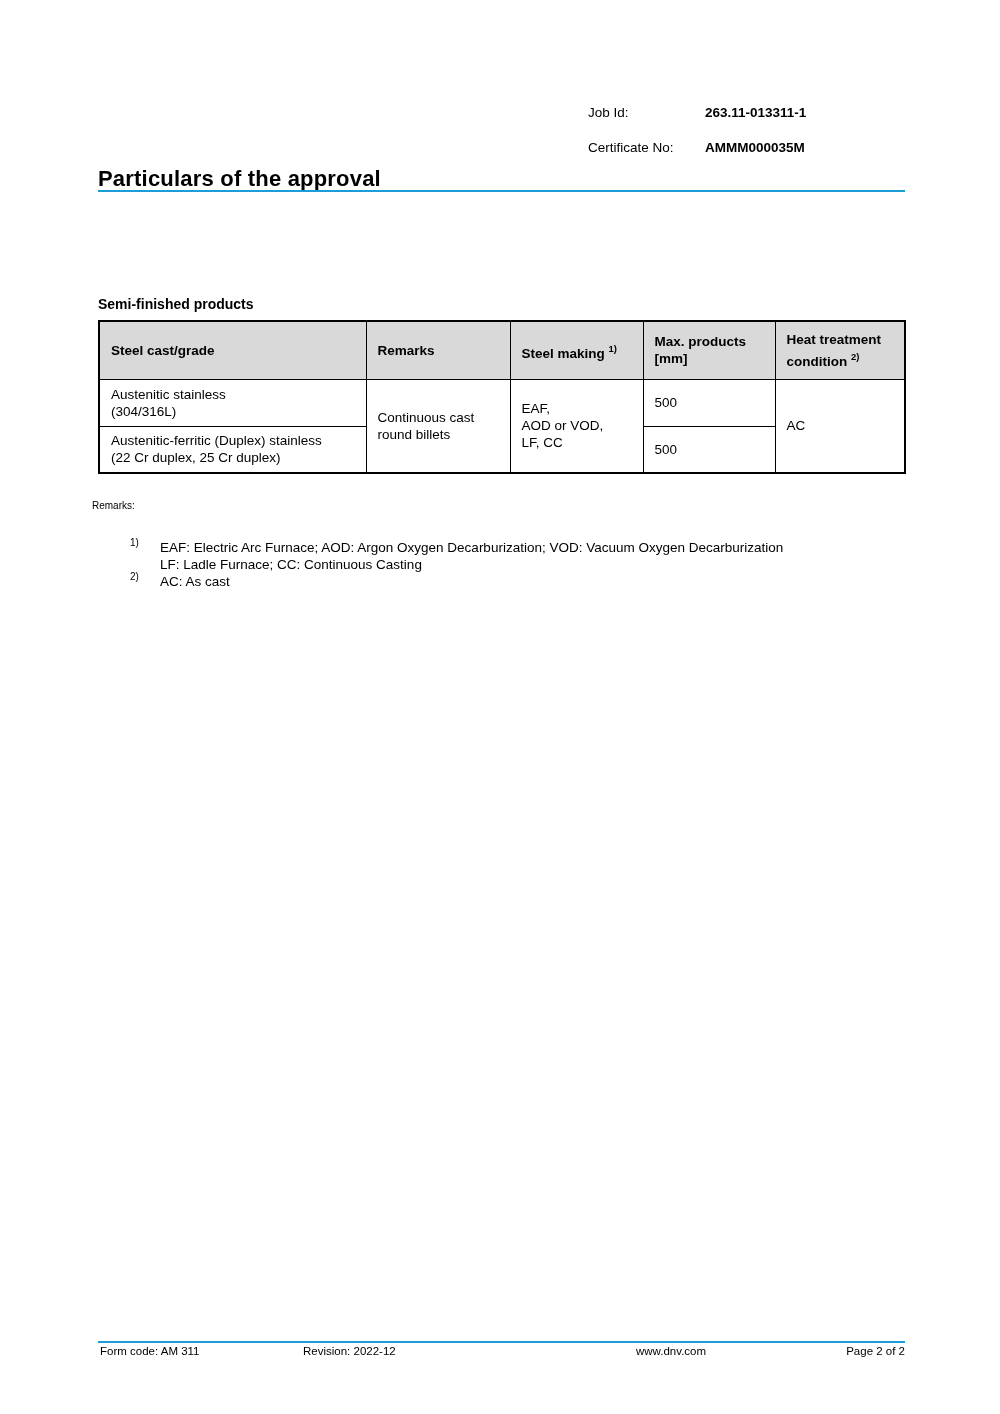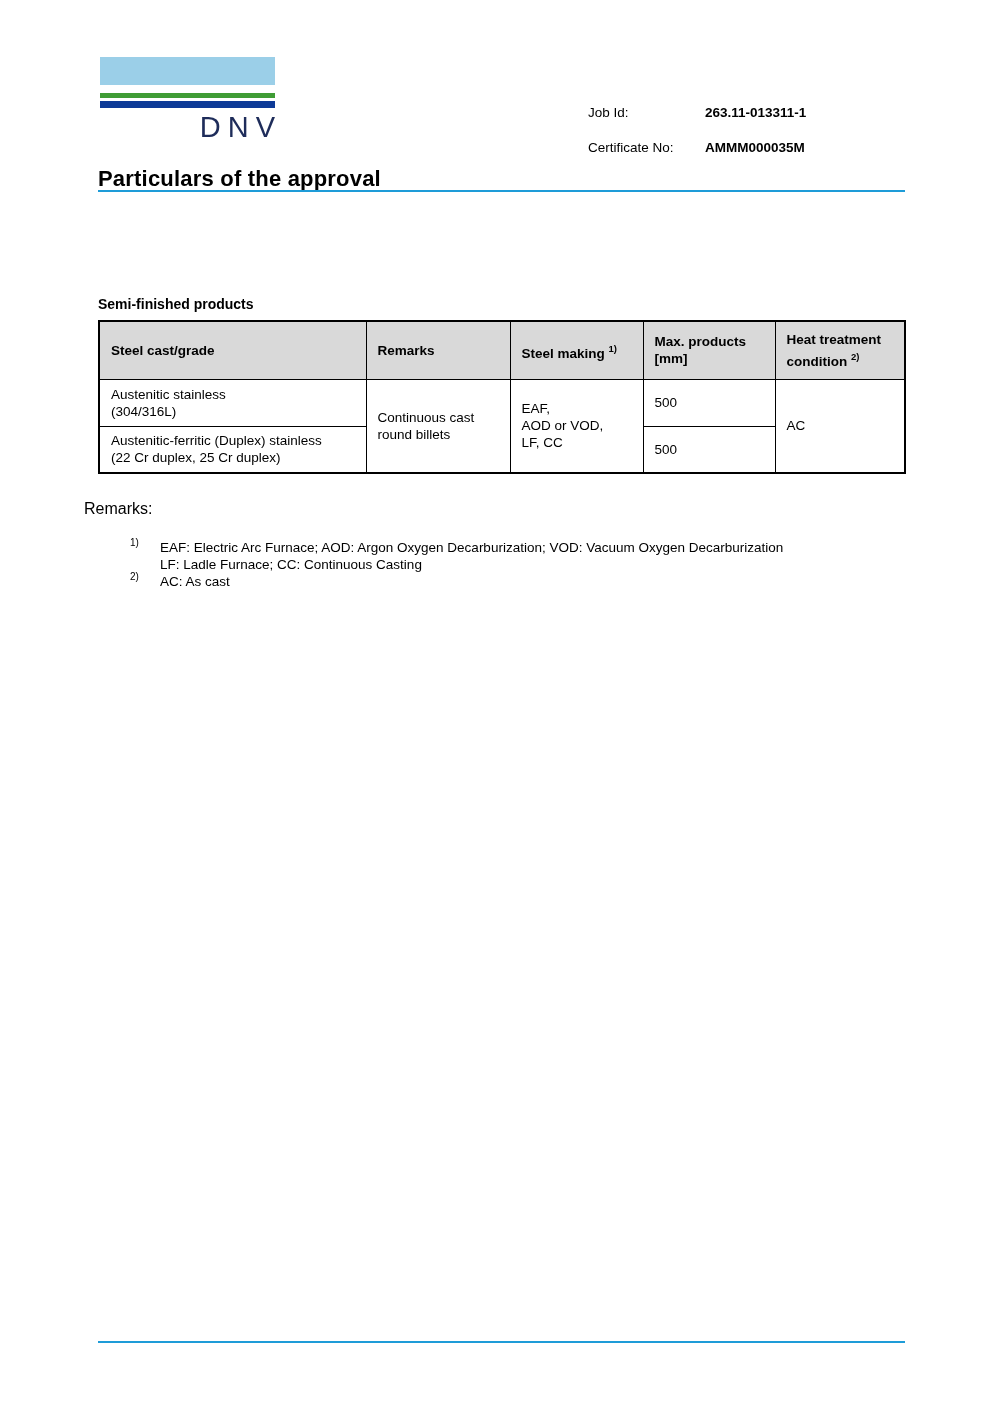--- a/index.html
+++ b/index.html
@@ -55,46 +55,40 @@
   }
   .products-table th {
     background:#d9d9d9;
     font-weight:bold;
     height:58px;
   }
   .products-table td { height:47px; }
   .sup { font-size:9.5px; vertical-align:super; }
 
   
-  .remarks-label { position:absolute; left:84px; top:500px; font-size:16px; }
+  .remarks-label { position:absolute; left:92px; top:500px; font-size:10px; }
   .footnotes { position:absolute; left:130px; top:539px; font-size:13.5px; }
   .footnote { display:flex; align-items:flex-start; }
   .fn-marker { width:30px; flex:0 0 30px; font-size:10px; position:relative; top:-2px; }
   .fn-text { line-height:17px; }
 
   
   .footer-rule { position:absolute; left:98px; top:1341px; width:807px; height:2px; }
   .footer { position:absolute; left:98px; top:1345px; width:807px; height:16px; font-size:11.5px; }
   .footer-item { position:absolute; top:0; white-space:nowrap; }
   .footer-form     { left:2px; }
   .footer-revision { left:205px; }
   .footer-site     { left:538px; }
   .footer-page     { right:0; }
 </style>
 </head>
 <body>
 
 <div class="page">
 
-  <div class="logo">
-    <div class="logo-bar-sky" style="background: rgb(155, 207, 232);"></div>
-    <div class="logo-bar-green" style="background: rgb(63, 156, 53);"></div>
-    <div class="logo-bar-blue" style="background: rgb(13, 58, 151);"></div>
-    <div class="logo-wordmark" style="color: rgb(30, 44, 90);">DNV</div>
-  </div>
 
   <div class="meta">
     <div class="meta-row">
       <span class="meta-label">Job Id:</span><span class="meta-value">263.11-013311-1</span>
     </div>
     <div class="meta-row">
       <span class="meta-label">Certificate No:</span><span class="meta-value">AMMM000035M</span>
     </div>
   </div>
 
@@ -141,14 +135,20 @@
       <span class="fn-marker">1)</span>
       <span class="fn-text">EAF: Electric Arc Furnace; AOD: Argon Oxygen Decarburization; VOD: Vacuum Oxygen Decarburization<br>LF: Ladle Furnace; CC: Continuous Casting</span>
     </div>
     <div class="footnote">
       <span class="fn-marker">2)</span>
       <span class="fn-text">AC: As cast</span>
     </div>
   </div>
 
   <div class="footer-rule" style="background: rgb(30, 156, 216);"></div>
+  <div class="footer">
+    <span class="footer-item footer-form">Form code: AM 311</span>
+    <span class="footer-item footer-revision">Revision: 2022-12</span>
+    <span class="footer-item footer-site">www.dnv.com</span>
+    <span class="footer-item footer-page">Page 2 of 2</span>
+  </div>
 
 </div>
 
 </body></html>

